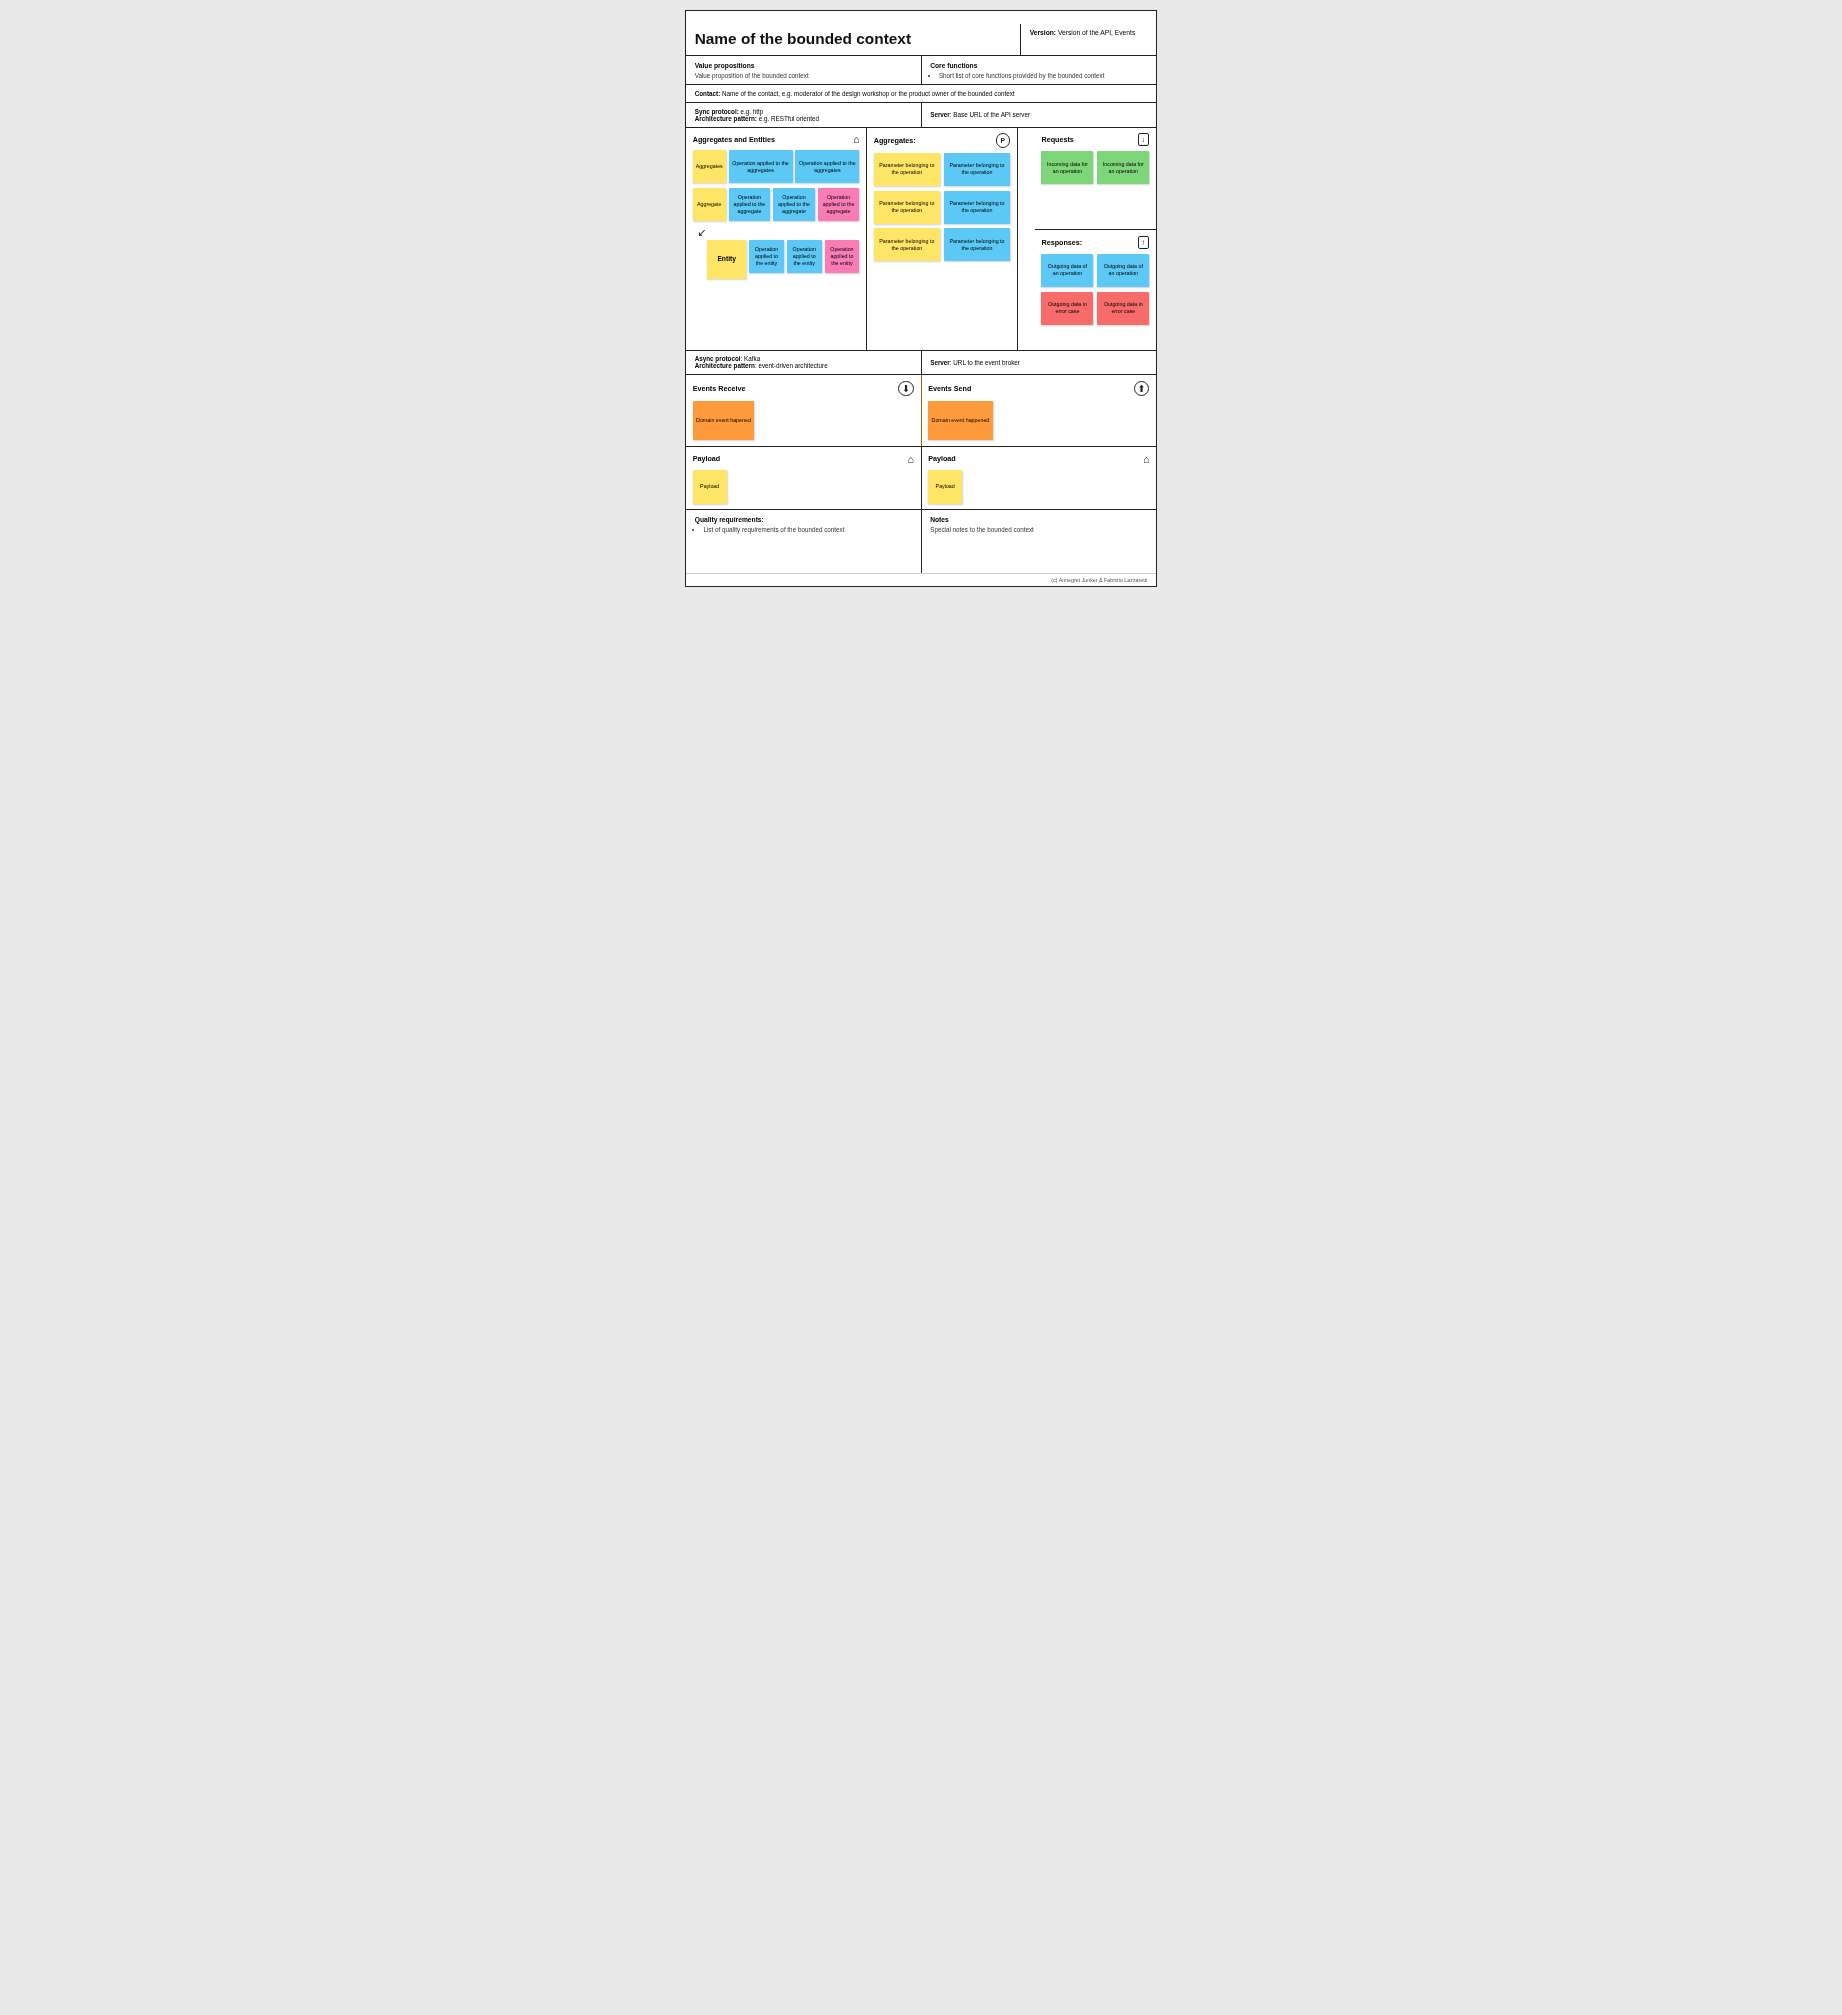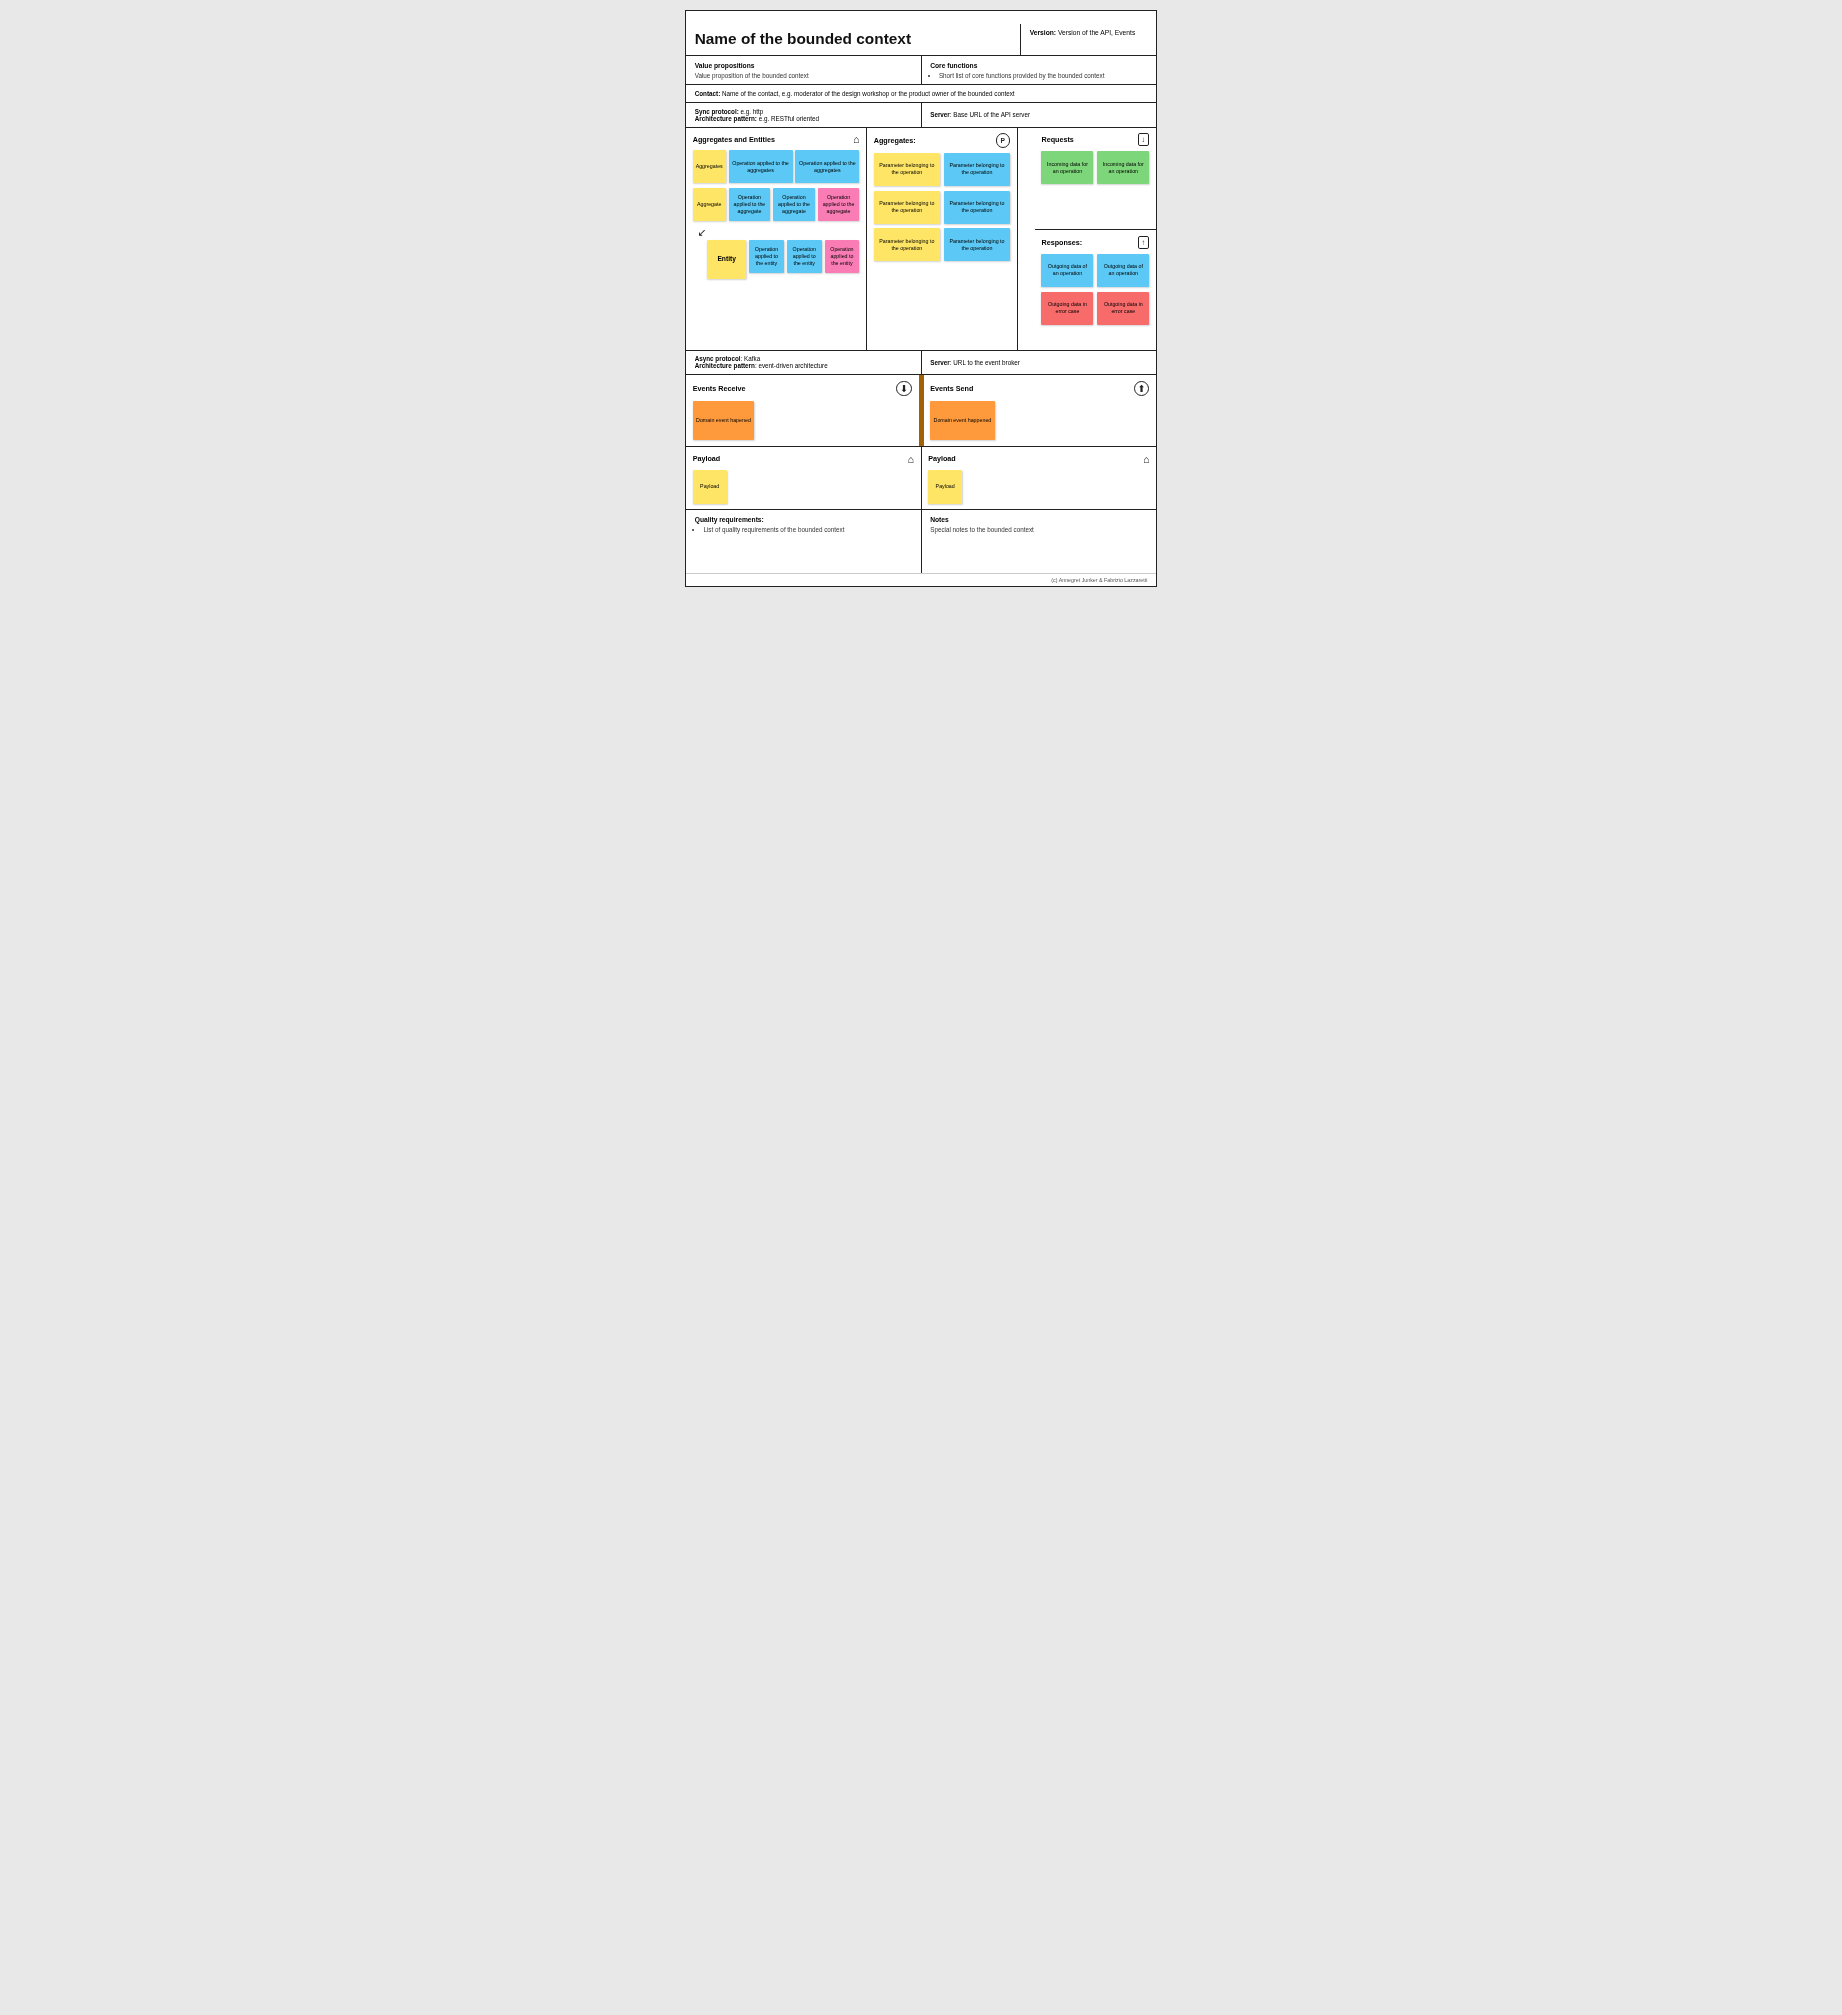--- a/index.html
+++ b/index.html
@@ -236,21 +236,21 @@
     .async-server strong { font-weight: 700; }
 
     
     .events-row {
       display: flex;
       border-bottom: 1px solid #222;
       min-height: 67px;
     }
     .events-receive {
       flex: 1;
-      border-right: 5px solid #a16207;
+      border-right: 1px solid #a16207;
       padding: 5.8px 6.7px;
     }
     .events-send {
       flex: 1;
       padding: 5.8px 6.7px;
     }
 
     
     .payload-row {
       display: flex;

